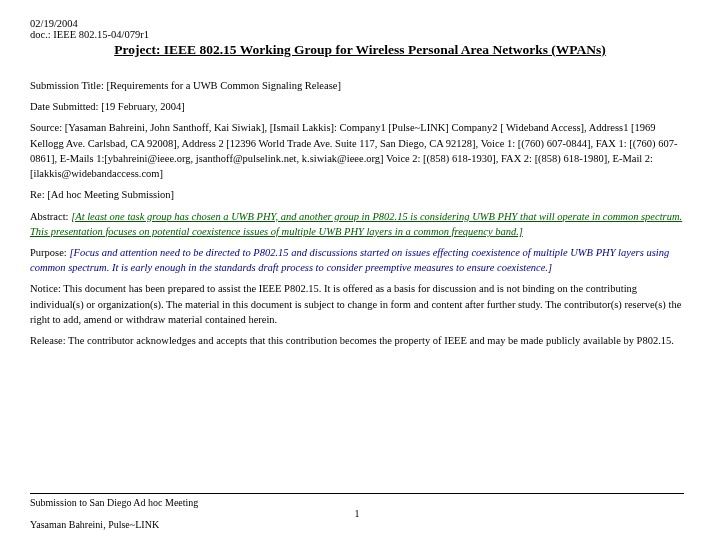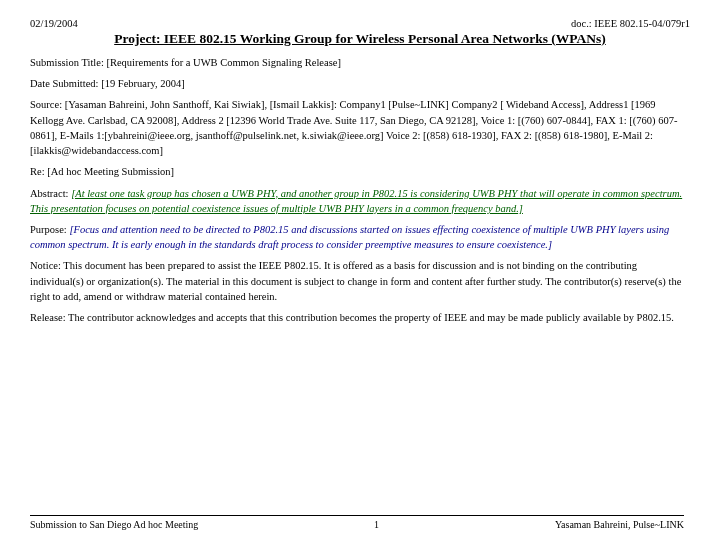--- a/index.html
+++ b/index.html
@@ -17,26 +17,27 @@
       width: 720px;
       height: 540px;
       padding: 18px 30px 14px 30px;
       position: relative;
     }
     .top-line {
       display: flex;
       justify-content: space-between;
       font-size: 10.5px;
       margin-bottom: 2px;
+      flex-direction: column;
     }
     .title {
       font-size: 13.5px;
       font-weight: bold;
       text-align: center;
-      margin-bottom: 8px;
+      margin-bottom: 20px;
       text-decoration: underline;
     }
     .body-text {
       font-size: 10.5px;
       line-height: 1.45;
       margin-bottom: 6px;
     }
     .label {
       font-weight: normal;
     }
@@ -53,20 +54,21 @@
     .footer {
       position: absolute;
       bottom: 10px;
       left: 30px;
       right: 36px;
       display: flex;
       justify-content: space-between;
       border-top: 1px solid #000;
       padding-top: 3px;
       font-size: 10px;
+      flex-direction: column;
     }
     .footer-center {
       text-align: center;
     }
   </style>
 </head>
 <body>
 
 <div class="page">
 

